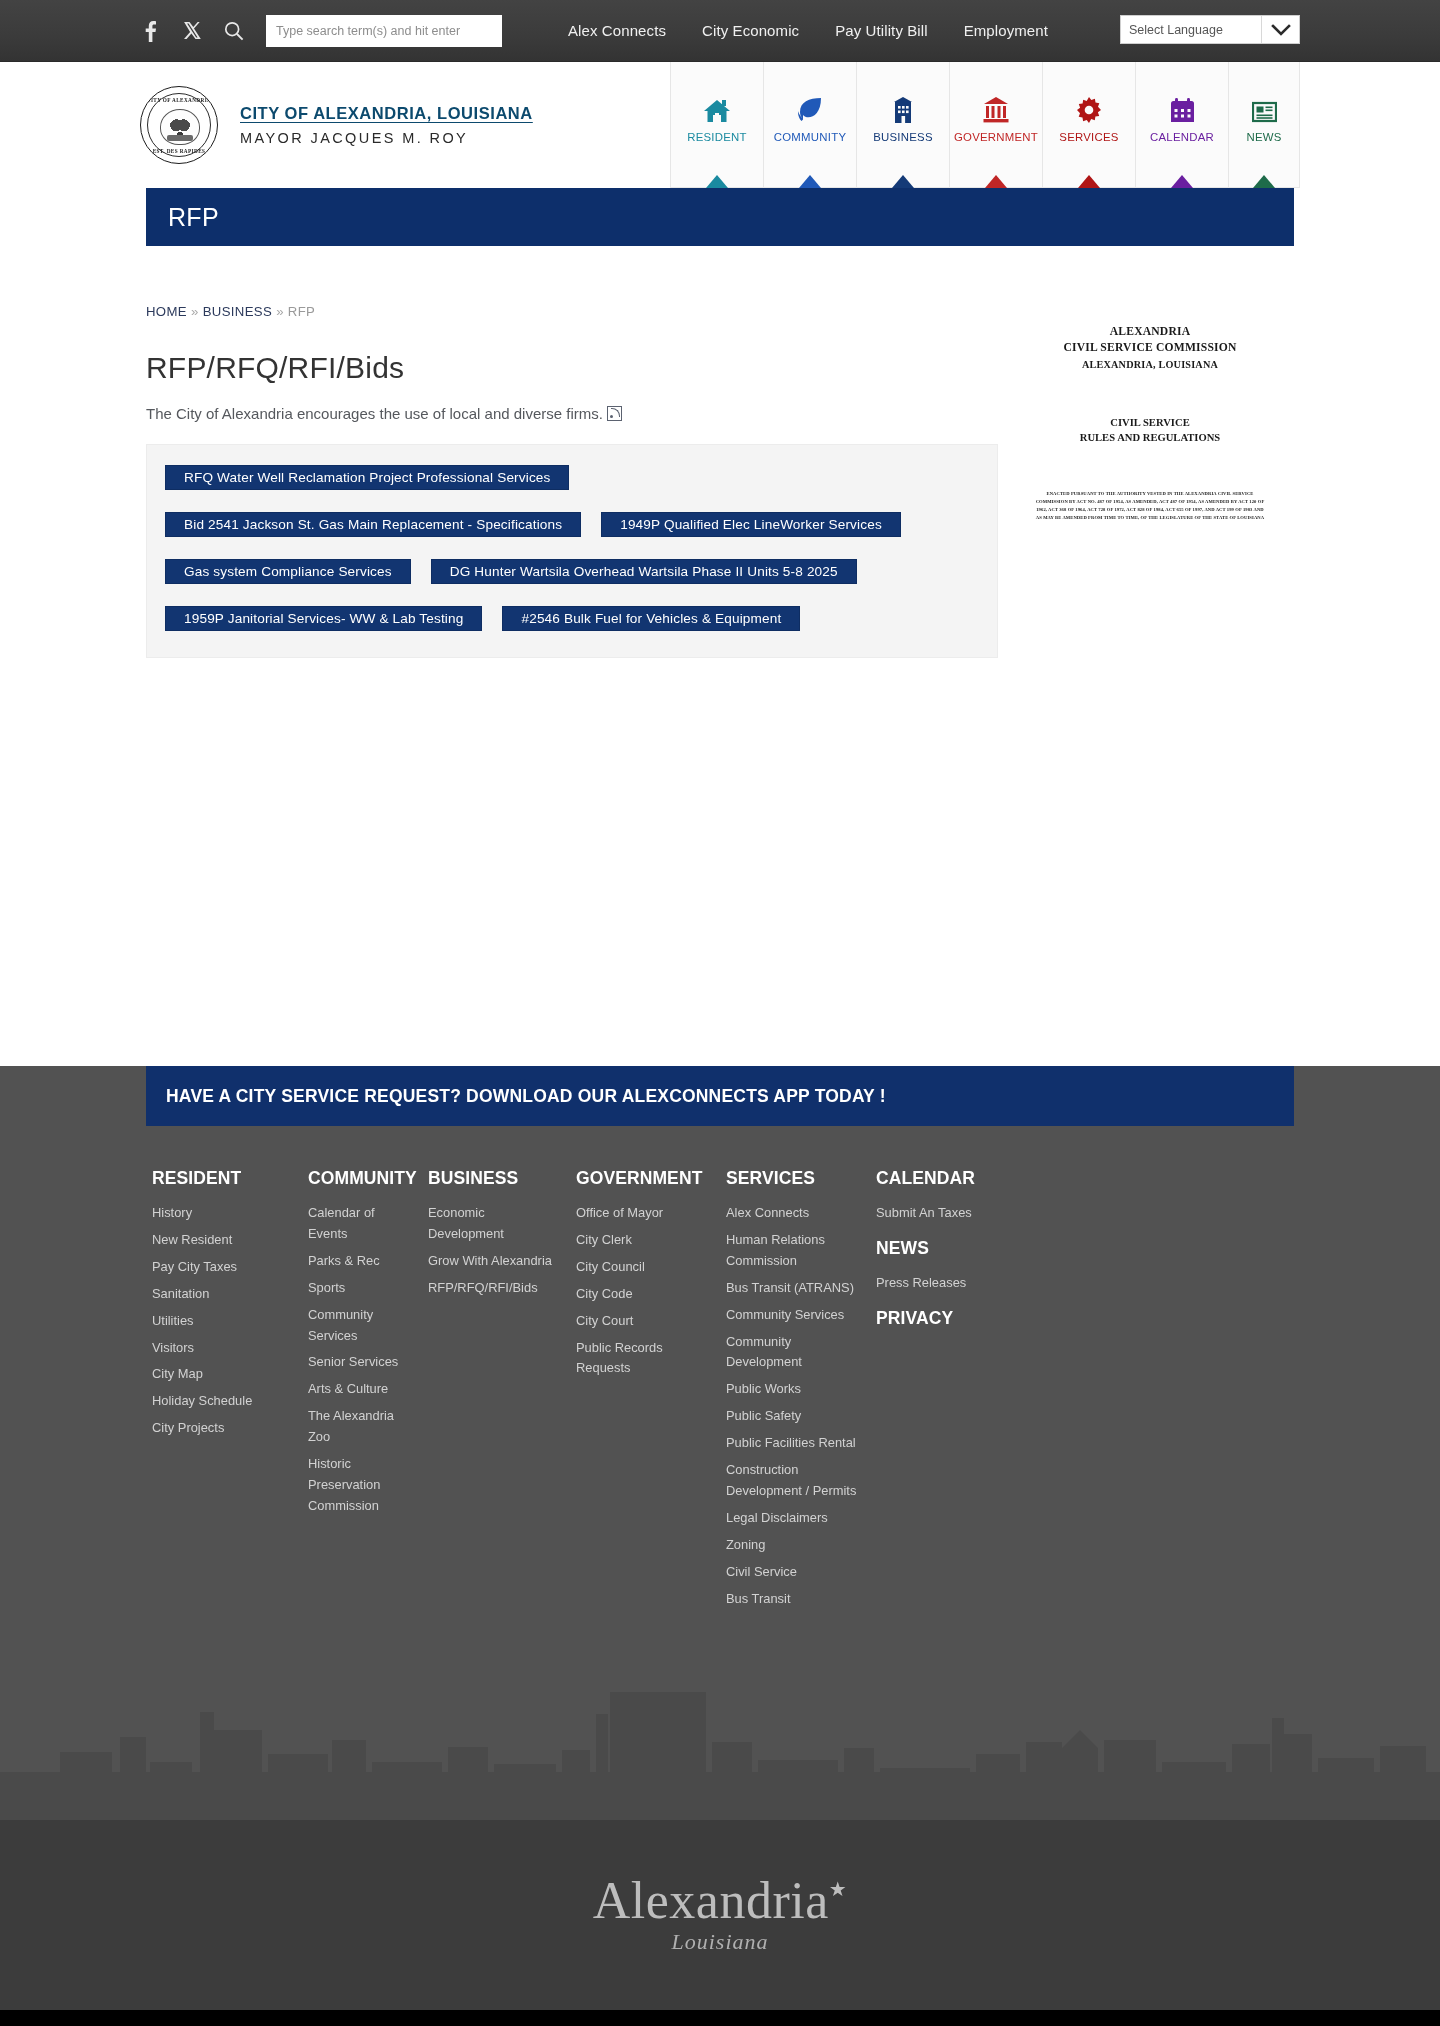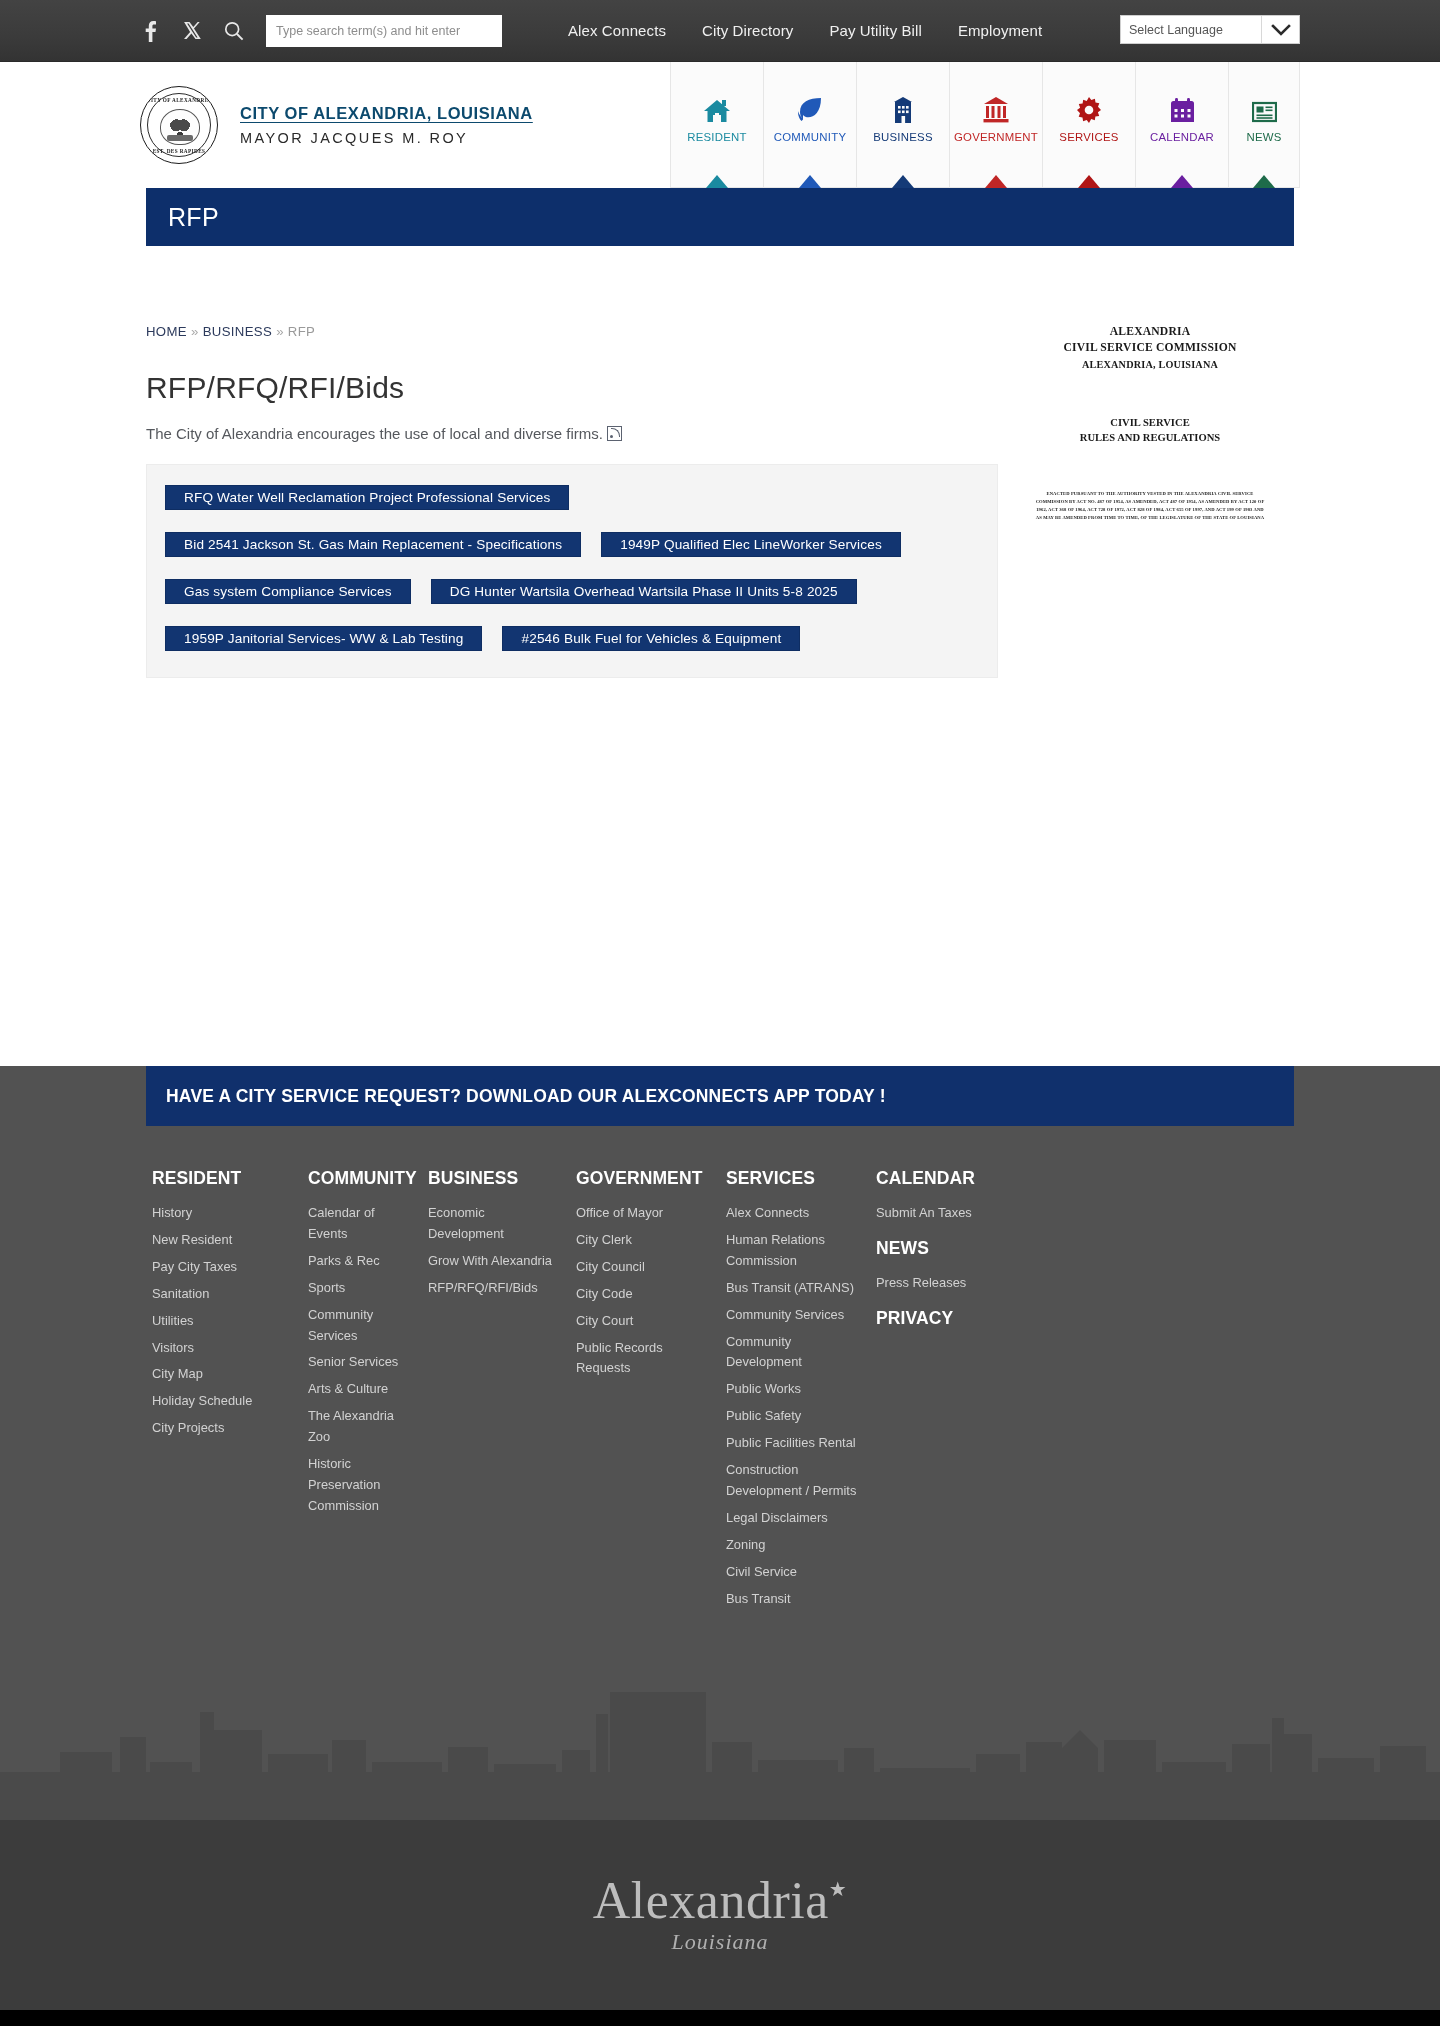--- a/index.html
+++ b/index.html
@@ -235,21 +235,20 @@
     min-height: 820px;
   }
   .col-main { width: 860px; }
   .col-side { width: 288px; padding-top: 14px; }
 
   .breadcrumb {
     font-size: 13.2px;
     color: #2c3a5c;
     letter-spacing: .35px;
     margin-bottom: 32px;
-    margin-top: 20px;
   }
   .breadcrumb a { color: #2c3a5c; text-decoration: none; }
   .breadcrumb .sep { color:#a9a9a9; margin: 0 4px; }
   .breadcrumb .cur { color: #9a9a9a; }
 
   .page-h2 {
     font-size: 30px;
     font-weight: 400;
     color: #333;
     letter-spacing: .2px;
@@ -467,21 +466,21 @@
         <svg width="20" height="20" viewBox="0 0 20 20">
             <circle cx="8.2" cy="8.2" r="6.4" fill="none" stroke="currentColor" stroke-width="1.7"></circle>
             <line x1="13" y1="13" x2="18.6" y2="18.6" stroke="currentColor" stroke-width="1.9"></line>
           </svg>
       </span>
     </div>
     <input class="search-box" type="text" placeholder="Type search term(s) and hit enter" style="">
 
     <div class="toplinks">
       <a href="#">Alex Connects</a>
-      <a href="#">City Directory</a>
+      <a href="#">City Economic</a>
       <a href="#">Pay Utility Bill</a>
       <a href="#">Employment</a>
     </div>
   </div>
 
   <div class="lang-wrap">
     <div class="lang-sel">Select Language</div>
     <div class="lang-arrow">
       <svg width="20" height="12" viewBox="0 0 20 12">
           <path d="M2 2 L10 10 L18 2" fill="none" stroke="#2b2b2b" stroke-width="2.6" stroke-linecap="square"></path>

